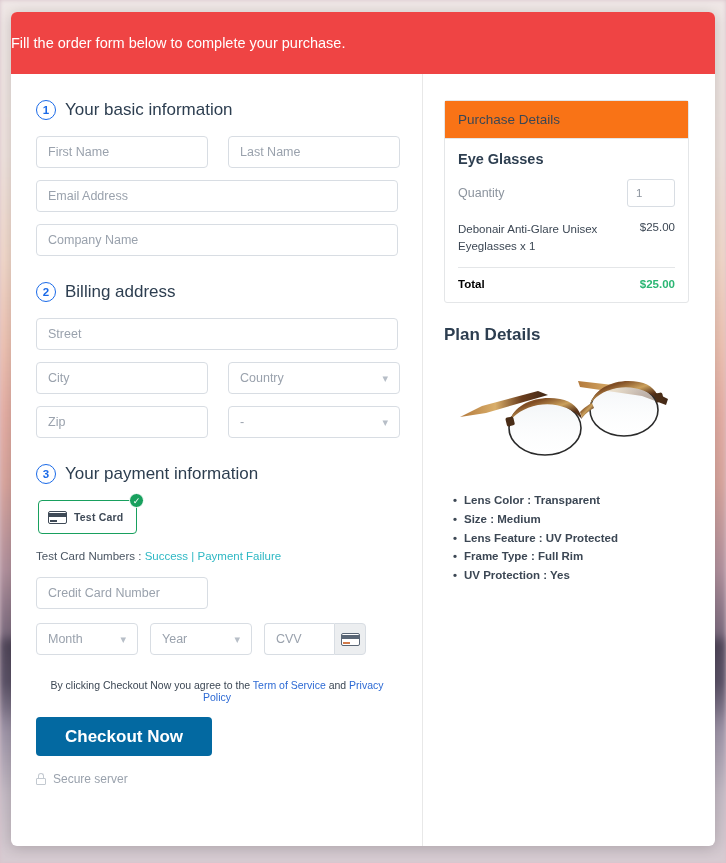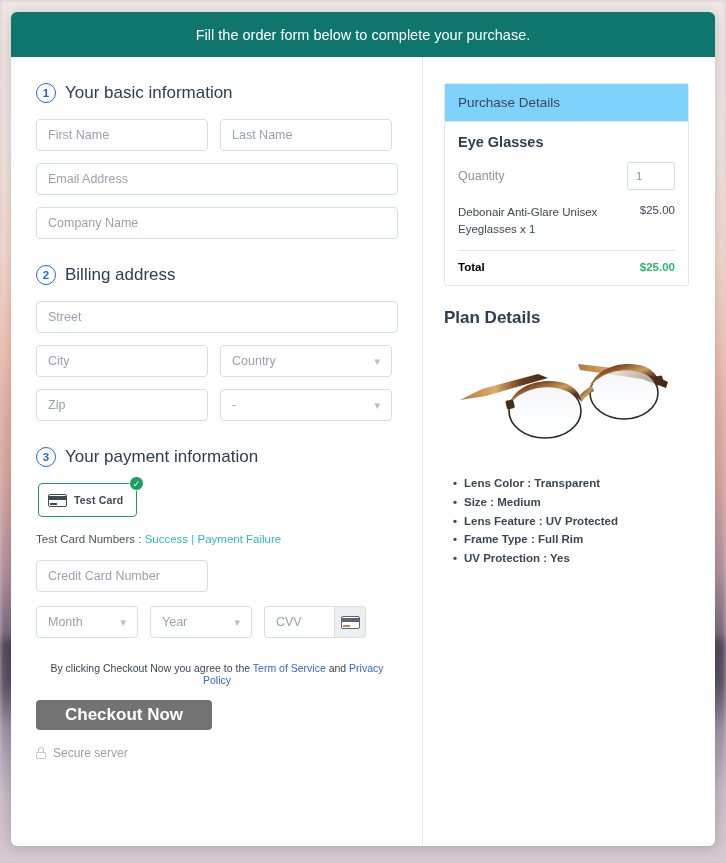--- a/index.html
+++ b/index.html
@@ -29,43 +29,43 @@
 
   .page-card{
     position:absolute; left:11px; top:12px;
     width:704px; height:834px;
     background:#fff; border-radius:6px;
     box-shadow:0 2px 14px rgba(0,0,0,.18);
     overflow:hidden;
   }
 
   .banner{
-    height:45px; background:#0f766e; color:#fff;
-    display:flex; align-items:center; justify-content:center;
+    height:62px; background:#ef4444; color:#fff;
+    display:flex; align-items:center; justify-content:flex-start;
     font-size:14.5px;
   }
 
   .body-wrap{ display:flex; height:789px; }
   .col-left{ width:412px; padding:26px 25px 0 25px; position:relative; }
   .col-left::after{
     content:""; position:absolute; right:0; top:0; bottom:0; width:1px; background:#e8e8e8;
   }
   .col-right{ flex:1; padding:26px 26px 0 21px; }
 
   
   .step-head{ display:flex; align-items:center; gap:9px; margin-bottom:16px; }
   .step-num{
     width:20px; height:20px; border:1.6px solid #1a6ae8; border-radius:50%;
     color:#1a6ae8; font-size:11.5px; font-weight:700;
     display:flex; align-items:center; justify-content:center; flex:0 0 auto;
   }
   .step-title{ font-size:17px; color:#2d3e50; font-weight:400; }
 
   
-  .row{ display:flex; gap:12px; margin-bottom:12px; }
+  .row{ display:flex; gap:20px; margin-bottom:12px; }
   .fld{
     height:32px; border:1px solid #d8dde3; border-radius:4px;
     background:#fff; font-size:12.5px; color:#9aa2ad;
     display:flex; align-items:center; padding:0 11px; width:100%;
   }
   .fld.half{ width:172px; flex:0 0 172px; }
   .fld.full{ width:100%; }
   .sel{ justify-content:space-between; }
   .chev{ color:#b7bec7; font-size:11px; line-height:1; }
   .gap-lg{ height:14px; }
@@ -104,34 +104,34 @@
     background:#eceef0; display:flex; align-items:center; justify-content:center;
   }
   .cvvbtn .cc-glyph .b{ border-color:#5a6675; }
   .cvvbtn .cc-glyph .s{ background:#5a6675; }
   .cvvbtn .cc-glyph .d{ background:#d17a4a; }
 
   .agree{ font-size:10.5px; color:#3c4754; margin:24px 0 0 0;text-align:center; }
   .agree a{ color:#2d6ad4; text-decoration:none; }
 
   .checkout{
-    margin-top:14px; width:176px; height:30px; background:#737373;
+    margin-top:14px; width:176px; height:39px; background:#0369a1;
     border:none; border-radius:4px; color:#fff; font-size:17px; font-weight:700;
     display:flex; align-items:center; justify-content:center; cursor:pointer;
   }
   .secure{ display:flex; align-items:center; gap:7px; margin-top:16px; font-size:12px; color:#9aa2ad; }
   .lock{ width:10px; height:12px; position:relative; flex:0 0 auto; }
   .lock .bd{ position:absolute; bottom:0; left:0; width:10px; height:7px; border:1.3px solid #c3c9d0; border-radius:1px; }
   .lock .sh{ position:absolute; top:0; left:2px; width:6px; height:5px; border:1.3px solid #c3c9d0; border-bottom:none; border-radius:3px 3px 0 0; }
   .safenote{ font-size:10.5px; color:#3c4754; margin-top:13px; }
 
   
   .pcard{ border:1px solid #e4e6e8; border-radius:3px; }
   .pcard-h{
-    background:#7dd3fc; border-bottom:1px solid #e4e6e8;
+    background:#f97316; border-bottom:1px solid #e4e6e8;
     padding:11px 13px; font-size:13.5px; color:#3c4754;
   }
   .pcard-b{ padding:12px 13px 12px 13px; }
   .prod-name{ font-size:14.5px; color:#2d3e50; font-weight:700; margin-bottom:12px; }
   .qty-row{ display:flex; align-items:center; justify-content:space-between; margin-bottom:14px; }
   .qty-lbl{ font-size:12.5px; color:#8c949e; }
   .qty-input{
     width:48px; height:28px; border:1px solid #d8dde3; border-radius:3px;
     font-size:11.5px; color:#8c949e; display:flex; align-items:center; padding:0 8px;
   }

